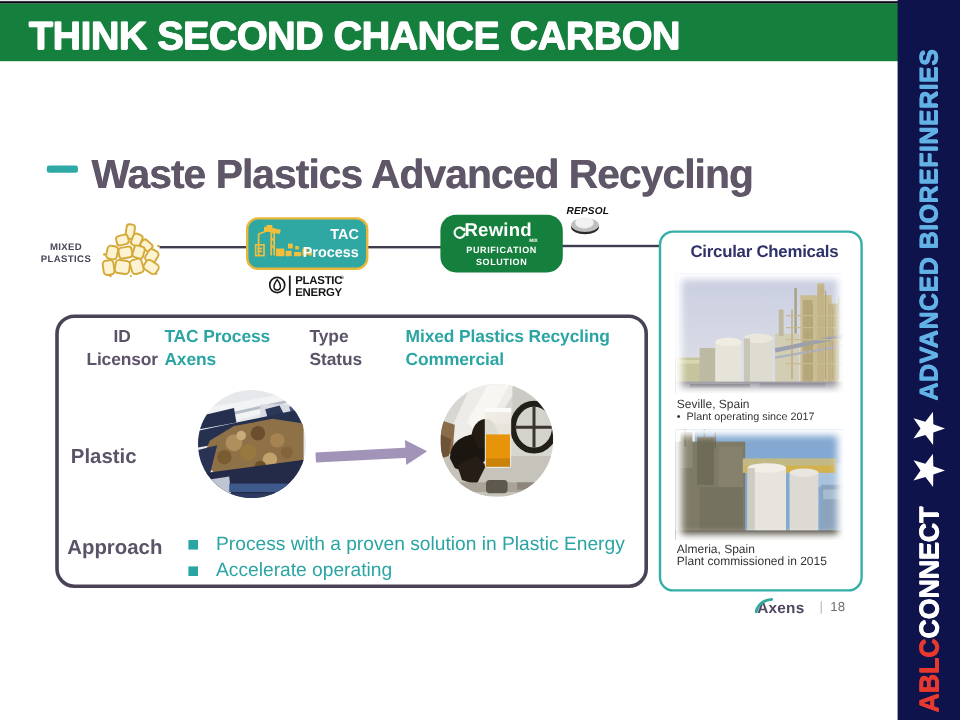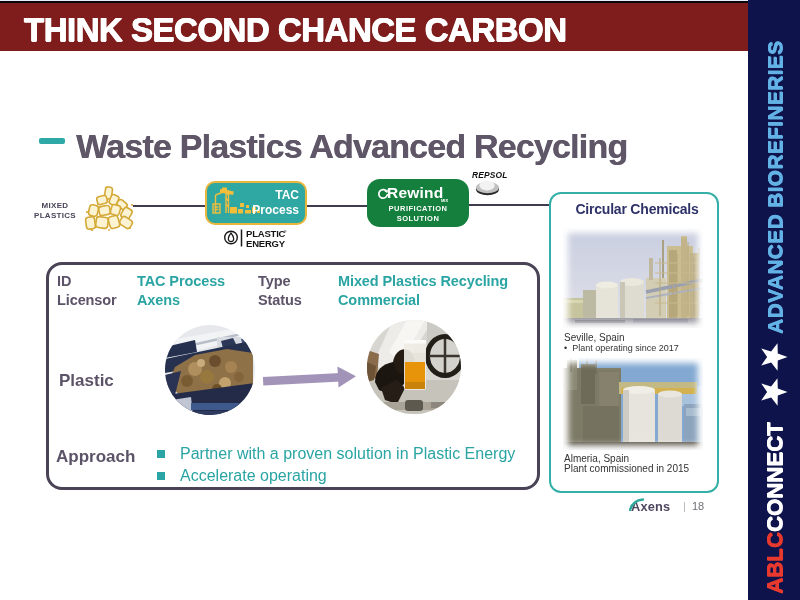--- a/index.html
+++ b/index.html
@@ -3,21 +3,21 @@
 <meta charset="utf-8">
 <style>
 * { margin:0; padding:0; box-sizing:border-box; }
 html,body { width:800px; height:600px; }
 body { font-family:"Liberation Sans", sans-serif; position:relative; background:#fff; overflow:hidden; }
 .abs { position:absolute; }
 
 
 .hair1 { left:0; top:0; width:800px; height:1px; background:#ECECF6; }
 .hair2 { left:0; top:1px; width:800px; height:2px; background:#08080F; }
-.topbar { left:0; top:3px; width:800px; height:48px; background:#7f1d1d; }
+.topbar { left:0; top:3px; width:800px; height:48px; background:#15803d; }
 .topbar .t { position:absolute; left:24px; top:8px; color:#FFFFFF; font-size:33px; font-weight:bold; letter-spacing:-0.5px; white-space:nowrap; text-shadow:0.6px 0 0 #fff, -0.4px 0 0 #fff, 0 0.5px 0 #fff; }
 
 
 .sidebar { left:748px; top:0; width:52px; height:600px; background:#0E134B; }
 .vtext { position:absolute; transform-origin:left top; transform:rotate(-90deg); white-space:nowrap; font-weight:bold; }
 .adv { left:763px; top:334px; font-size:21px; color:#63B2E6; letter-spacing:0.3px; text-shadow:0.5px 0 0 #63B2E6, 0 0.5px 0 #63B2E6; }
 .ablc { left:762px; top:593.5px; font-size:22.5px; letter-spacing:-0.2px; text-shadow:0.5px 0 0 currentColor, 0 0.5px 0 currentColor; }
 .ablc .r { color:#E8392E; } .ablc .w { color:#FFFFFF; }
 
 
@@ -46,21 +46,21 @@
 .photowrap1 svg, .photowrap2 svg { display:block; }
 .cap1 { position:absolute; left:13px; top:139px; font-size:10px; color:#333; line-height:9.5px; }
 .photowrap2 { position:absolute; left:12px; top:164px; width:140px; height:92px; box-shadow: inset 0 0 5px 3px #fff; }
 .cap2 { position:absolute; left:13px; top:260px; font-size:10px; color:#333; line-height:10px; }
 .fade { position:absolute; left:0; top:0; width:100%; height:100%; box-shadow: inset 0 0 6px 5px #fff; pointer-events:none; }
 
 
 .tbox { left:46px; top:262px; width:494px; height:228px; border:3px solid #4A4255; border-radius:16px; background:#fff; }
 .hdr { position:absolute; top:7px; font-size:14.5px; font-weight:bold; line-height:19px; color:#5C5368; letter-spacing:-0.1px; }
 .teal { color:#2AA5A3; }
-.h1 { left:8px; } .h2 { left:88px; } .h3 { left:209px; } .h4 { left:289px; }
+.h1 { left:23px;text-align:center; } .h2 { left:88px; } .h3 { left:209px; } .h4 { left:289px; }
 .pathway { position:absolute; left:10px; top:106px; font-size:17px; font-weight:bold; color:#5C5368; }
 .circ1 { position:absolute; left:116px; top:60px; width:90px; height:90px; border-radius:50%; overflow:hidden; }
 .circ2 { position:absolute; left:318px; top:55px; width:94px; height:94px; border-radius:50%; overflow:hidden; }
 .approach { position:absolute; left:7px; top:182px; font-size:17px; font-weight:bold; color:#5C5368; }
 .bul { position:absolute; width:8px; height:8px; background:#2AA5A3; }
 .b1 { left:108px; top:185px; } .b2 { left:108px; top:207px; }
 .bt { position:absolute; left:131px; font-size:16px; color:#2AA5A3; white-space:nowrap; }
 .t1 { top:180px; } .t2 { top:202px; }
 
 
@@ -312,21 +312,21 @@
       <rect x="38" y="42" width="20" height="22" fill="#E8940A"></rect>
       <rect x="38" y="62" width="20" height="7" fill="#C9820A"></rect>
       <rect x="37" y="20" width="22" height="3.5" fill="#FBFBF9"></rect>
       <rect x="6" y="82" width="82" height="8" fill="#A9A398"></rect>
       <rect x="38" y="80" width="18" height="11" rx="3" fill="#5E594E"></rect>
       <rect x="64" y="82" width="20" height="6" fill="#8C867C"></rect>
     </svg>
   </div>
   <div class="approach">Approach</div>
   <div class="bul b1"></div>
-    <div class="bt t1">Partner with a proven solution in Plastic Energy</div>
+    <div class="bt t1">Process with a proven solution in Plastic Energy</div>
   <div class="bul b2"></div>
     <div class="bt t2">Accelerate operating</div>
 </div>
 
 <div class="abs axens">Axens</div>
 <svg class="abs" style="left:629px;top:498px" width="16" height="13" viewBox="0 0 16 13">
   <path d="M1 12 C3 5 7 2 14 1.5" fill="none" stroke="#2FA89E" stroke-width="2.4" stroke-linecap="round"></path>
 </svg>
 <div class="abs pagenum"><span class="bar">|</span>&nbsp; 18</div>
 

